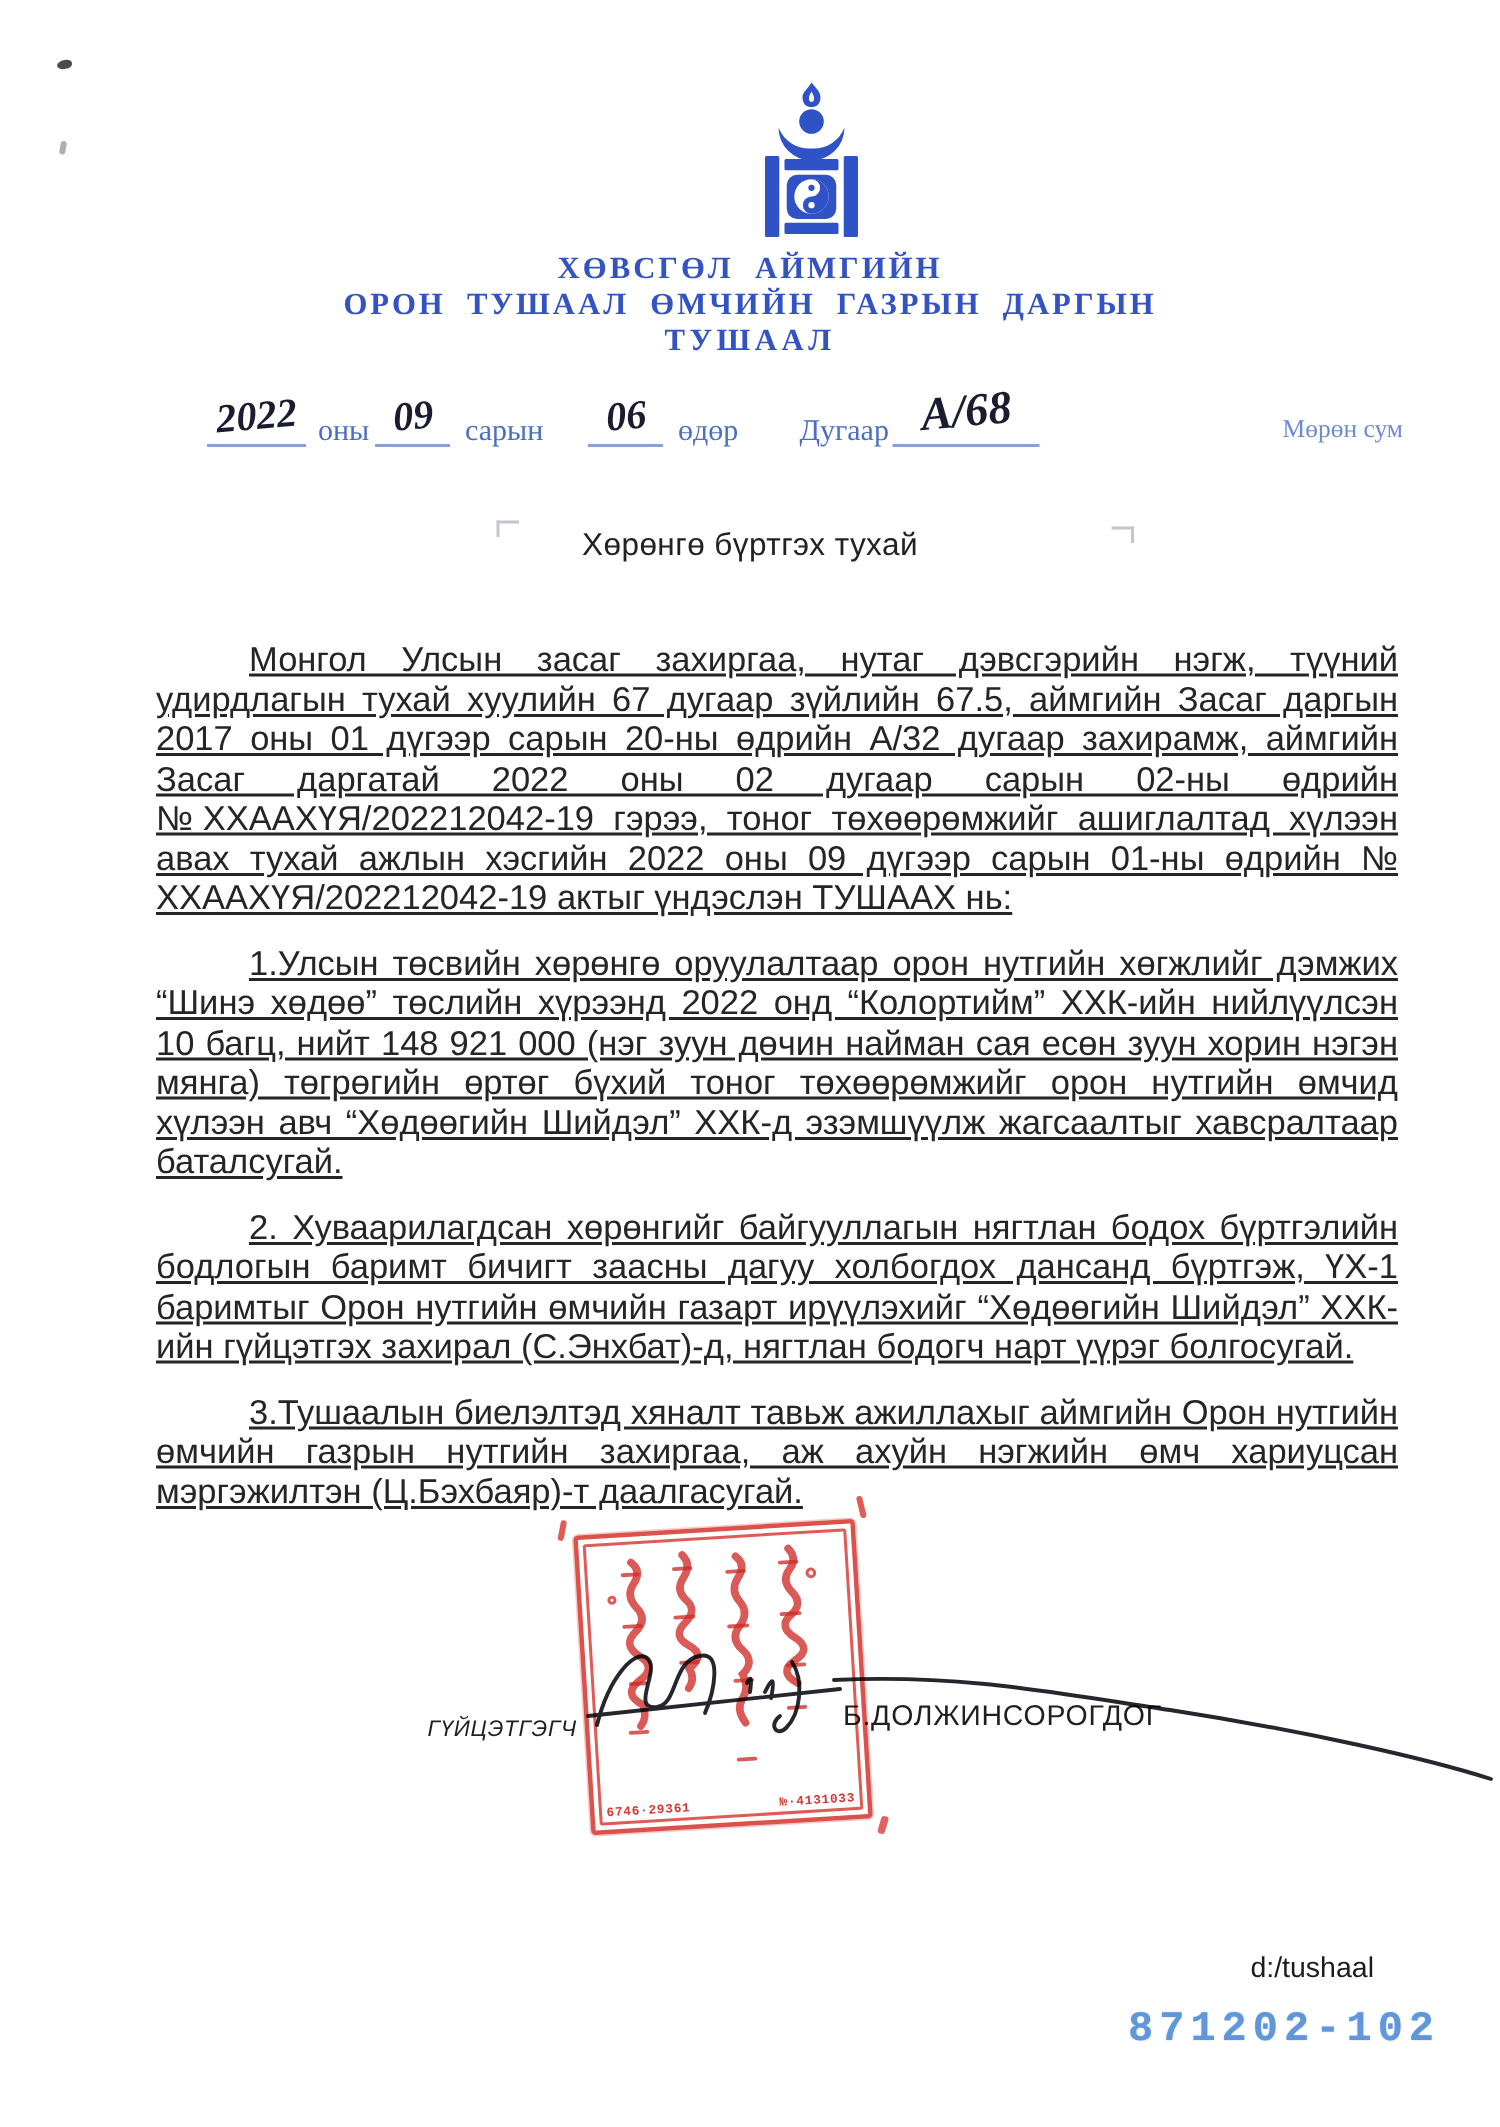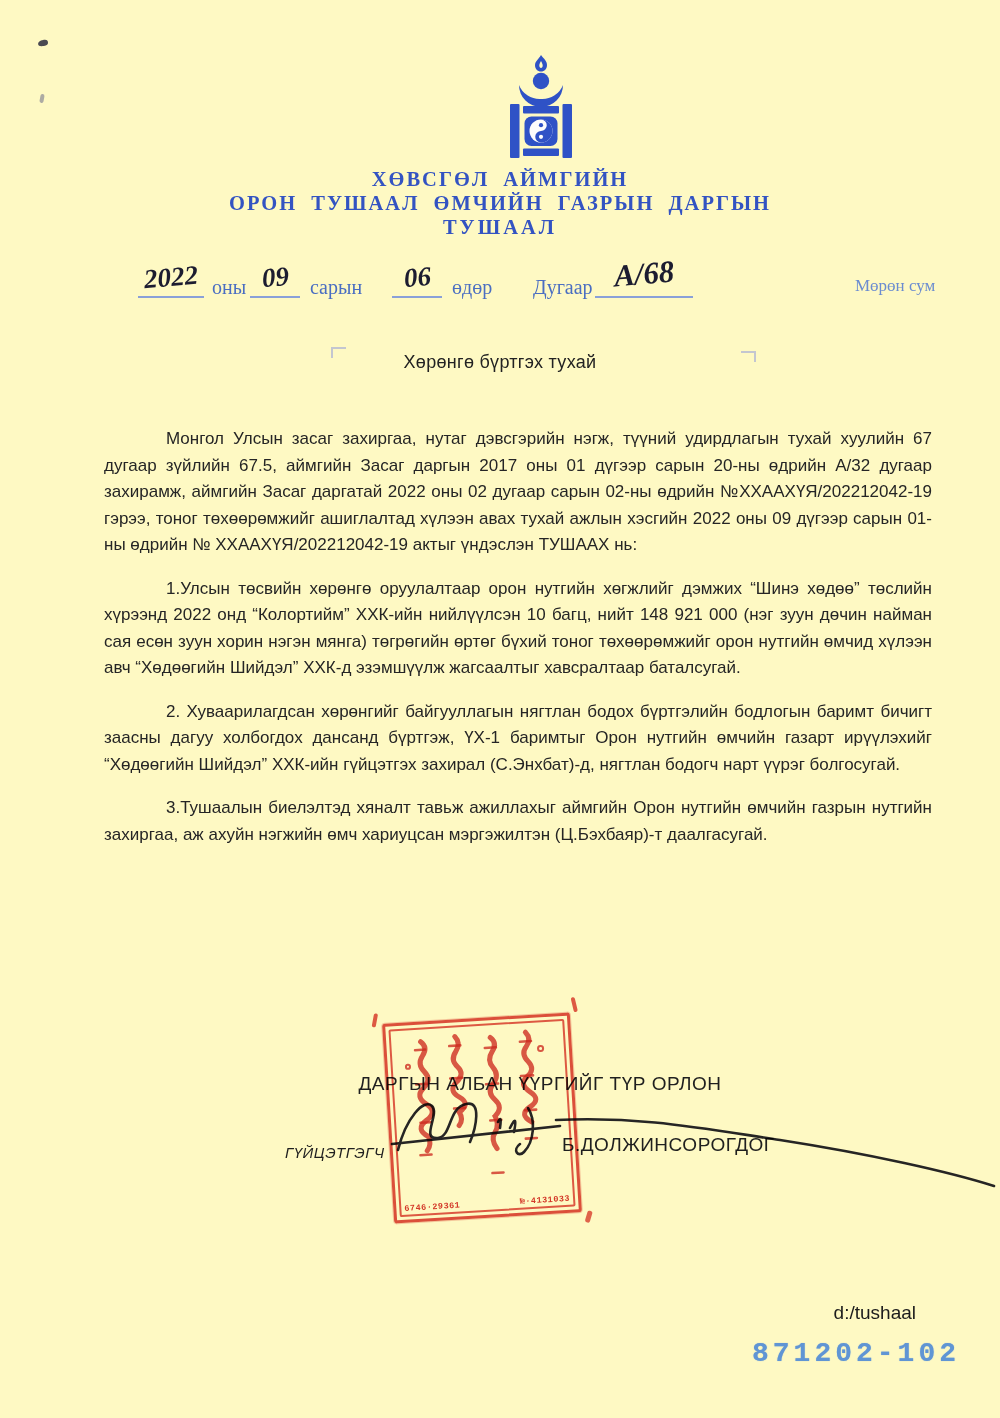--- a/index.html
+++ b/index.html
@@ -1,19 +1,19 @@
 <!DOCTYPE html>
 <html><head>
 <meta charset="utf-8">
 <style>
   * { margin:0; padding:0; box-sizing:border-box; }
   html,body { background:#e8e8e8; }
   .page {
     position:relative; width:1000px; height:1418px; margin:0 auto;
-    background:#fef9c3; overflow:hidden;
+    background:#ffffff; overflow:hidden;
     font-family:"Liberation Sans", sans-serif; color:#262626;
   }
   
   .speck1 { position:absolute; left:38px; top:40px; width:10px; height:6px; background:#4a4a52; border-radius:60% 40% 50% 50%; transform:rotate(-8deg); }
   .speck2 { position:absolute; left:40px; top:94px; width:4px; height:9px; background:#8a8a96; border-radius:2px; transform:rotate(10deg); opacity:.7; }
 
   
   .emblem { position:absolute; left:500px; top:54px; width:82px; height:112px; }
 
   
@@ -35,28 +35,28 @@
     border-bottom:2px solid #8aa0d8;
   }
   .handwritten {
     display:inline-block; font-family:"Liberation Serif", serif;
     font-style:italic; font-weight:600; color:#1c1c30;
     font-size:27px; transform:rotate(-5deg);
   }
   .location { position:absolute; left:855px; top:276px; font-family:"Liberation Serif", serif; color:#6b8cd0; font-size:17px; }
 
   
-  .doc-title { position:absolute; left:0; right:0; top:352px; text-align:center; font-size:18px; color:#222; letter-spacing:.3px; }
+  .doc-title { position:absolute; left:0; right:0; top:352px; text-align:center; font-size:21px; color:#222; letter-spacing:.3px; }
   .crop-left  { position:absolute; left:331px; top:347px; width:15px; height:11px; border-top:2px solid #c3c6d0; border-left:2px solid #c3c6d0; }
   .crop-right { position:absolute; left:741px; top:351px; width:15px; height:11px; border-top:2px solid #c3c6d0; border-right:2px solid #c3c6d0; }
 
   
   .body-text {
     position:absolute; left:104px; top:426px; width:828px;
-    font-size:17px; line-height:26.5px; text-align:justify; color:#252525;
+    font-size:23px; line-height:26.5px; text-align:justify; color:#252525;text-decoration:underline;
   }
   .body-text p { text-indent:62px; margin-bottom:17px; }
 
   
   .stamp {
     position:absolute; left:388px; top:1018px; width:188px; height:200px;
     transform:rotate(-3.5deg); z-index:5; mix-blend-mode:multiply;
     border:3px solid rgba(214,50,44,.85); border-radius:3px;
     box-shadow:0 0 0 1px rgba(214,50,44,.25);
   }
@@ -166,21 +166,20 @@
         <circle cx="152" cy="30" r="2.5" stroke-width="2"></circle>
         <circle cx="20" cy="40" r="2" stroke-width="2"></circle>
       </g>
     </svg>
     <div class="stamp-serials">
       <span>6746·29361</span>
       <span>№·4131033</span>
     </div>
   </div>
 
-  <div class="sig-line1">ДАРГЫН АЛБАН ҮҮРГИЙГ ТҮР ОРЛОН</div>
   <div class="sig-role">ГҮЙЦЭТГЭГЧ</div>
   <div class="sig-name">Б.ДОЛЖИНСОРОГДОГ</div>
 
   <svg class="sig-ink" viewBox="0 0 1000 1418">
     <g stroke="#26262e" stroke-width="2.6" fill="none" stroke-linecap="round">
       <path d="M398,1150 C406,1118 424,1098 432,1106 C440,1114 420,1140 438,1138 C452,1136 448,1108 466,1104 C482,1100 476,1128 470,1142"></path>
       <path d="M392,1144 L560,1126"></path>
       <path d="M498,1122 q4,-8 2,6 M510,1128 q8,-16 4,4"></path>
       <path d="M528,1108 C536,1120 534,1142 524,1152 C518,1158 512,1150 520,1144"></path>
       <path d="M556,1120 C640,1116 700,1128 780,1140 C870,1154 950,1172 994,1186"></path>

